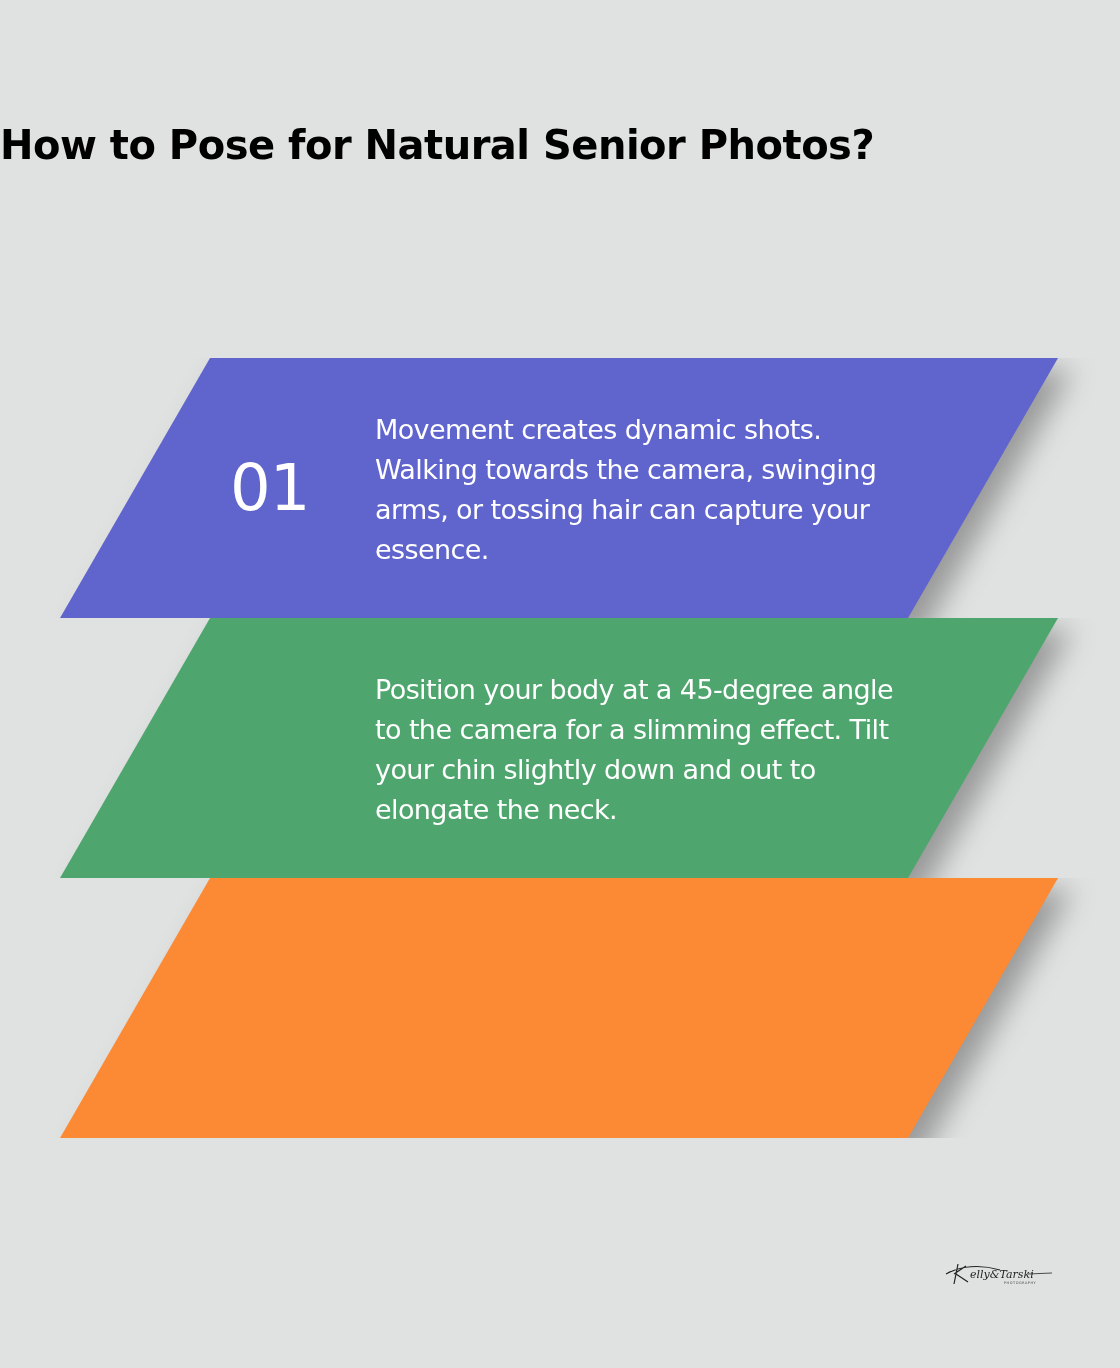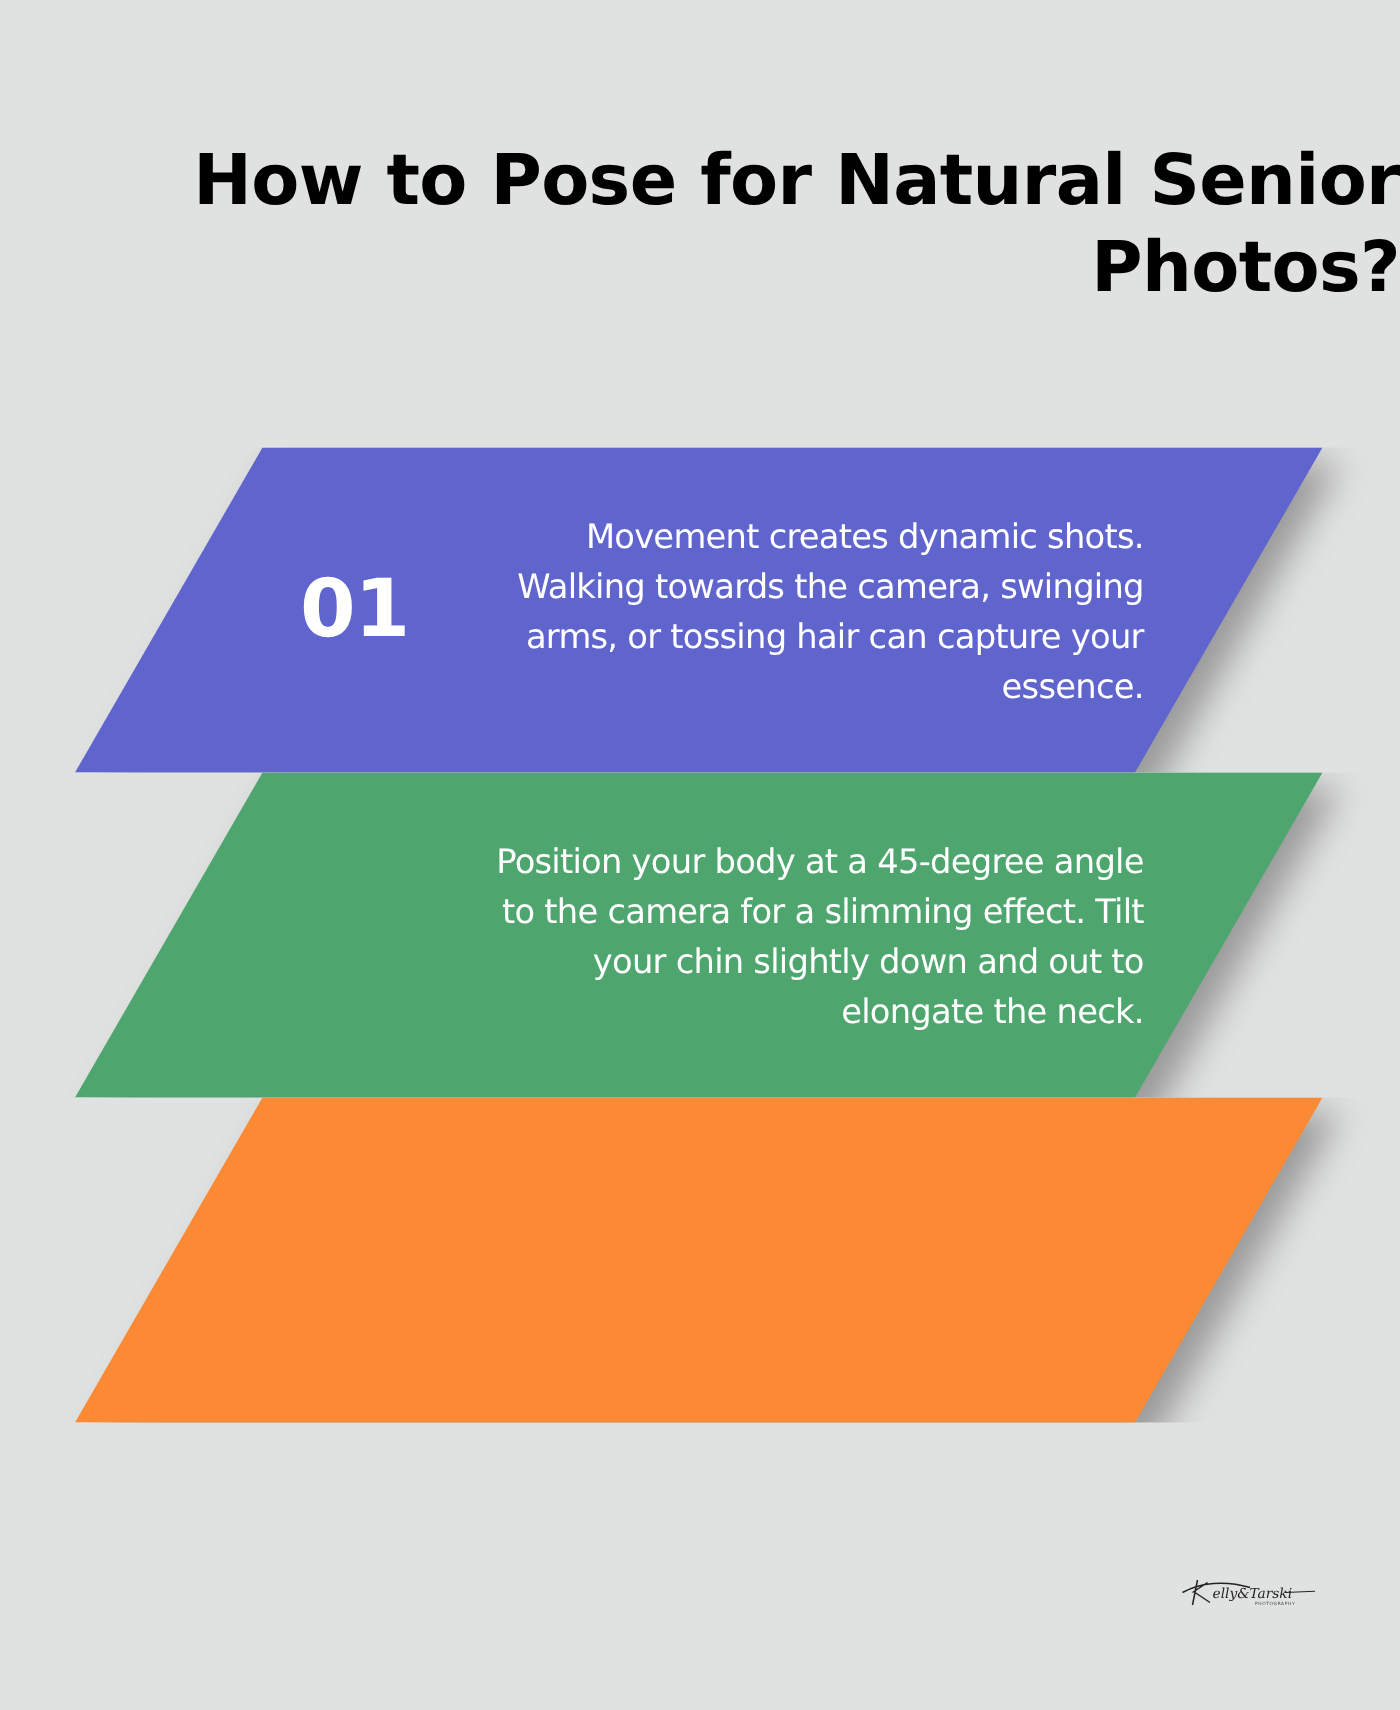--- a/index.html
+++ b/index.html
@@ -1,22 +1,22 @@
 <!DOCTYPE html>
 <html><head>
 <meta charset="utf-8">
 <style>
   html, body { margin:0; padding:0; }
   body { width:1120px; height:1368px; background:#e0e2e1; position:relative; overflow:hidden; font-family:"DejaVu Sans","Liberation Sans",sans-serif; }
-  .title { position:absolute; left:0; top:110px; width:1120px; text-align:right; font-family:"DejaVu Sans","Liberation Sans",sans-serif; font-weight:bold; font-size:56px; line-height:70px; color:#000; letter-spacing:-0.5px; }
+  .title { position:absolute; left:0; top:110px; width:1120px; text-align:left; font-family:"DejaVu Sans","Liberation Sans",sans-serif; font-weight:bold; font-size:40px; line-height:70px; color:#000; letter-spacing:-0.5px; }
   .step { position:absolute; left:0; width:1120px; height:260px; }
   .shadow { position:absolute; left:0; top:0; width:1120px; height:260px; }
   .shape { position:absolute; left:0; top:0; width:1120px; height:260px; }
-  .num { position:absolute; left:240px; width:110px; text-align:left; font-size:64px; font-weight:700; color:#fff; line-height:80px; top:90px; font-family:"DejaVu Sans","Liberation Sans",sans-serif; letter-spacing:-1px; }
-  .text { position:absolute; left:375px; width:540px; color:#fff; font-size:27px; line-height:40px; font-family:"DejaVu Sans","Liberation Sans",sans-serif; font-weight:normal; letter-spacing:-0.6px;text-align:right; }
+  .num { position:absolute; left:230px; width:110px; text-align:left; font-size:64px; font-weight:400; color:#fff; line-height:80px; top:90px; font-family:"DejaVu Sans","Liberation Sans",sans-serif; letter-spacing:-1px; }
+  .text { position:absolute; left:375px; width:540px; color:#fff; font-size:27px; line-height:40px; font-family:"DejaVu Sans","Liberation Sans",sans-serif; font-weight:normal; letter-spacing:-0.6px; }
   .logo { position:absolute; left:940px; top:1252px; width:115px; height:40px; }
 </style>
 </head>
 <body>
 
 <div class="title">How to Pose for Natural Senior Photos?</div>
 
 <div class="step" style="top:358px;">
   <svg class="shadow" width="1120" height="260">
     <defs>

